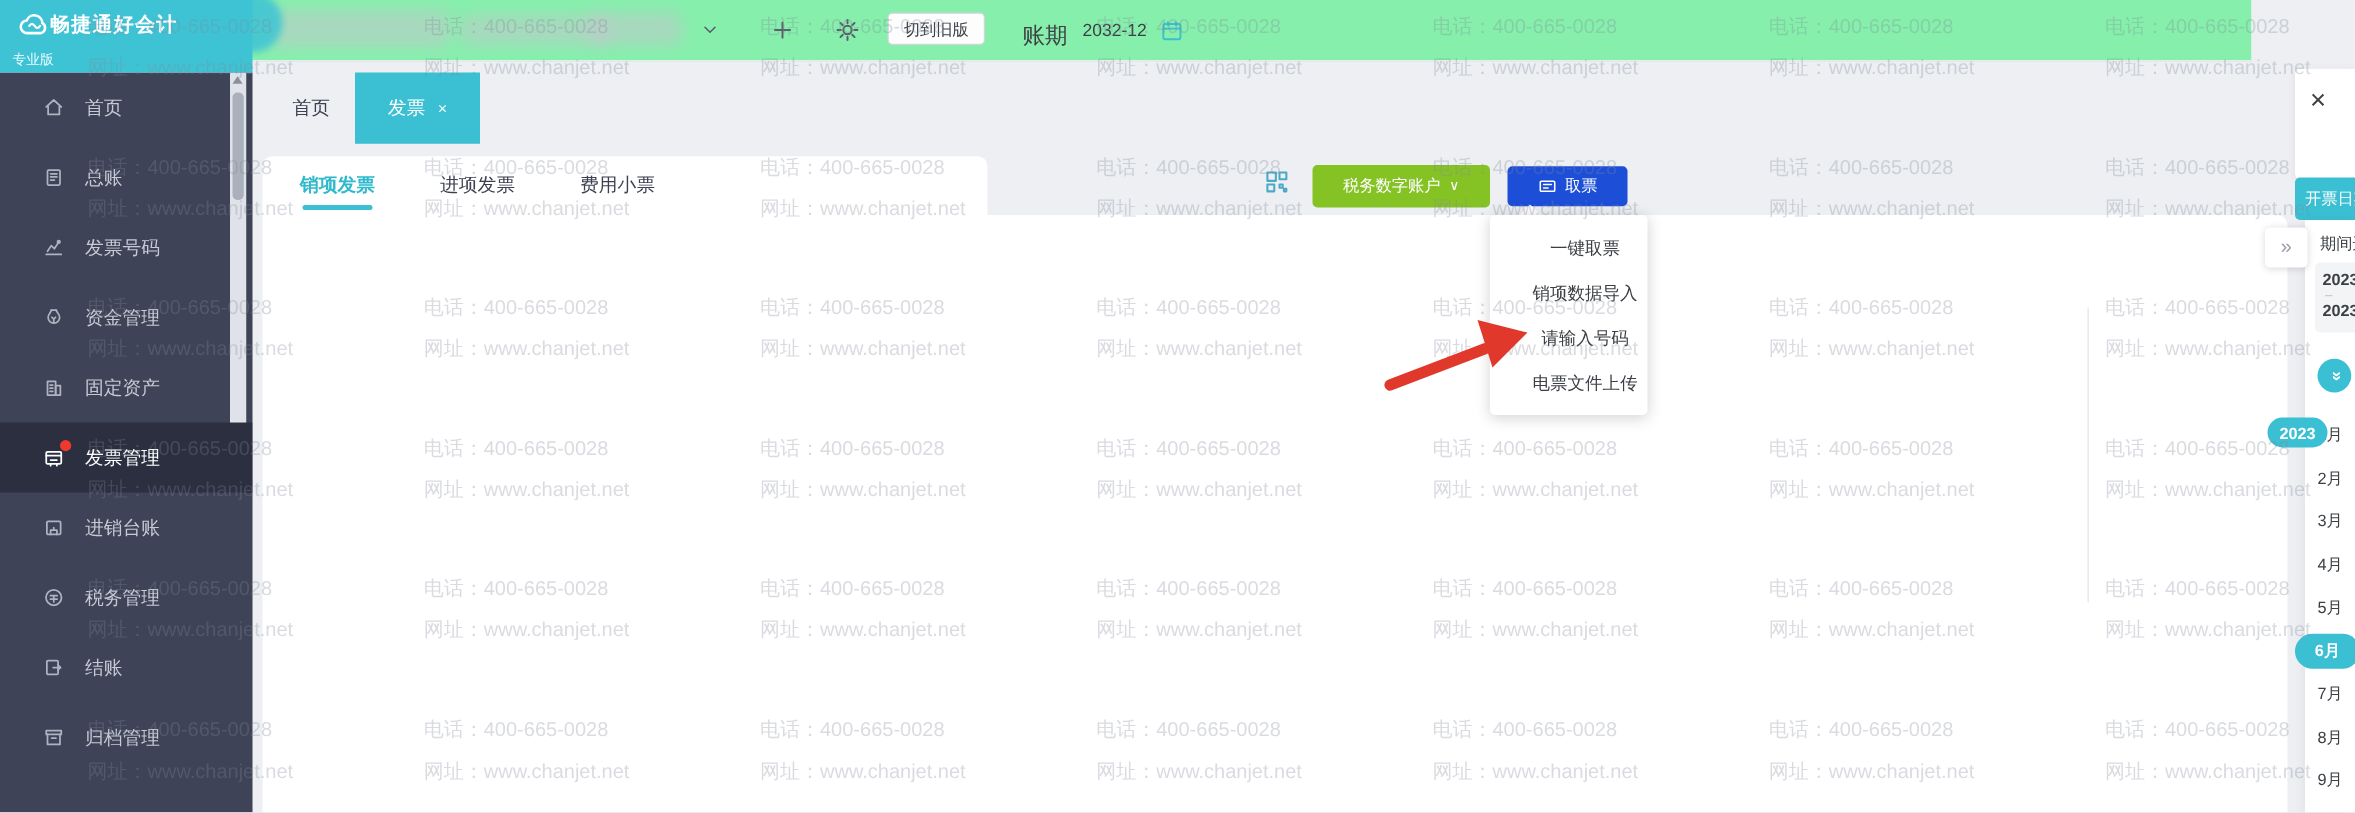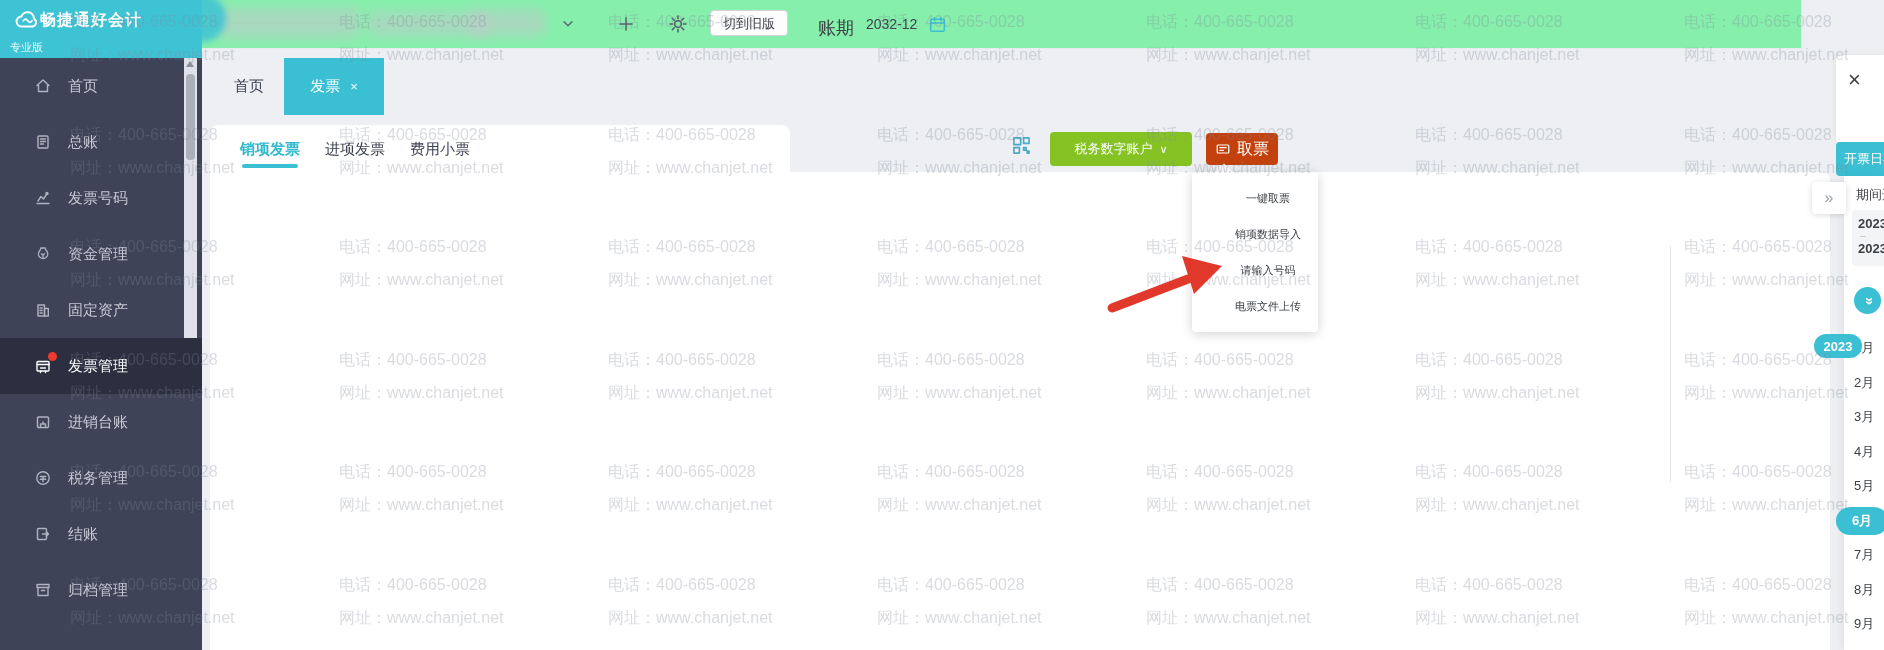--- a/index.html
+++ b/index.html
@@ -40,32 +40,32 @@
   .sb-thumb{position:absolute;left:2px;top:16px;width:9px;height:86px;background:#aab0bc;border-radius:4px;}
 
   
   .tab-home{position:absolute;left:214px;top:58px;width:70px;height:57px;display:flex;align-items:center;justify-content:center;font-size:15px;color:#3c4050;cursor:pointer;}
   .tab-invoice{position:absolute;left:284px;top:58px;width:100px;height:57px;background:#3bbfd3;color:#fff;display:flex;align-items:center;justify-content:center;gap:10px;font-size:15px;cursor:pointer;}
   .tab-close{font-size:13px;opacity:.95;}
   .close-box{position:absolute;left:1836px;top:55px;width:48px;height:88px;background:#fff;border-radius:4px 0 0 4px;box-shadow:0 1px 6px rgba(0,0,0,.08);}
   .close-x{position:absolute;left:12px;top:14px;font-size:22px;color:#3c4045;cursor:pointer;line-height:1;}
 
   
-  .subtab-strip{position:absolute;left:210px;top:125px;width:580px;height:48px;background:#fff;border-radius:8px 8px 0 0;display:flex;align-items:center;gap:25px;padding-left:30px;box-sizing:border-box;z-index:2;}
+  .subtab-strip{position:absolute;left:210px;top:125px;width:580px;height:48px;background:#fff;border-radius:8px 8px 0 0;display:flex;align-items:center;gap:52px;padding-left:30px;box-sizing:border-box;z-index:2;}
   .subtab{font-size:15px;color:#3c4050;position:relative;cursor:pointer;height:48px;line-height:48px;}
   .subtab.active{color:#2fb9cd;font-weight:bold;}
   .subtab.active::after{content:"";position:absolute;left:2px;right:2px;bottom:5px;height:4px;border-radius:2px;background:#3bbfd3;}
   .card{position:absolute;left:210px;top:172px;width:1620px;height:478px;background:#fff;border-radius:0 8px 0 0;z-index:1;}
 
   
   .qr-ic{position:absolute;left:1011px;top:135px;color:#4aa9c6;}
   .btn-tax{position:absolute;left:1050px;top:132px;width:142px;height:34px;background:#85c325;border:none;border-radius:4px;
            color:#fff;font-size:13px;display:flex;align-items:center;justify-content:center;gap:7px;cursor:pointer;}
-  .btn-get{position:absolute;left:1206px;top:133px;width:72px;height:32px;background:#c2410c;border:none;border-radius:4px;
-           color:#fff;font-size:16px;display:flex;align-items:center;justify-content:center;gap:6px;cursor:pointer;}
+  .btn-get{position:absolute;left:1206px;top:133px;width:96px;height:32px;background:#1d4ed8;border:none;border-radius:4px;
+           color:#fff;font-size:13px;display:flex;align-items:center;justify-content:center;gap:6px;cursor:pointer;}
   .menu-caret{position:absolute;left:1218px;top:166px;width:12px;height:12px;background:#fff;transform:rotate(45deg);z-index:31;}
   .tool-link{position:absolute;top:139px;display:flex;align-items:center;gap:6px;font-size:13px;color:#3c4045;cursor:pointer;margin-top:34px;}
   .chev{font-size:11px;line-height:1;}
 
   
   .search-input{position:absolute;left:238px;top:190px;width:200px;height:26px;border:none;outline:none;background:transparent;
                 font-size:13px;color:#3c4045;font-family:inherit;}
   .search-input::placeholder{color:#b4b8c0;}
   .search-line{position:absolute;left:238px;top:219px;width:237px;height:1px;background:#e1e3e7;}
   .search-ic{position:absolute;left:450px;top:192px;color:#3bbfd3;cursor:pointer;}
@@ -85,21 +85,21 @@
   .c.left{justify-content:flex-start;padding-left:18px;}
   .c.src{justify-content:flex-start;padding-left:12px;}
   .hdr-cb{width:16px;height:16px;border-radius:3px;background:#fff;}
   .op-ic{color:#4a4d55;cursor:pointer;}
   .ops{display:flex;gap:22px;align-items:center;justify-content:center;}
   .vline{position:absolute;left:1670px;top:246px;width:1px;height:236px;background:#e3e5e9;z-index:3;}
 
   
   .menu{position:absolute;left:1192px;top:172px;width:126px;background:#fff;border-radius:4px;box-shadow:0 2px 12px rgba(0,0,0,.18);
         padding:8px 0;z-index:32;}
-  .menu-item{height:36px;line-height:36px;text-align:center;font-size:11px;color:#3c4045;cursor:pointer;padding-left:26px;}
+  .menu-item{height:36px;line-height:36px;text-align:center;font-size:14px;color:#3c4045;cursor:pointer;padding-left:26px;}
   .arrow-svg{position:absolute;left:1104px;top:250px;z-index:65;pointer-events:none;}
 
   
   .main-scroll{position:absolute;left:1820px;top:176px;width:10px;height:474px;background:#e9ebef;border-radius:5px;}
   .invdate-tab{position:absolute;left:1836px;top:142px;width:48px;height:34px;background:#3bbfd3;border-radius:4px 0 0 4px;
                color:#fff;font-size:13px;line-height:34px;padding-left:8px;box-sizing:border-box;overflow:hidden;white-space:nowrap;z-index:7;}
   .expand-btn{position:absolute;left:1812px;top:182px;width:34px;height:32px;background:#fff;border-radius:4px;
               box-shadow:0 1px 6px rgba(0,0,0,.15);color:#9aa0ab;font-size:16px;display:flex;align-items:center;justify-content:center;z-index:8;cursor:pointer;}
   .rpanel{position:absolute;left:1844px;top:176px;width:40px;height:474px;background:#fff;box-shadow:-2px 0 8px rgba(0,0,0,.06);z-index:7;}
   .period-sel{position:absolute;left:1856px;top:186px;width:34px;font-size:13px;color:#3c4045;overflow:hidden;white-space:nowrap;z-index:8;}

